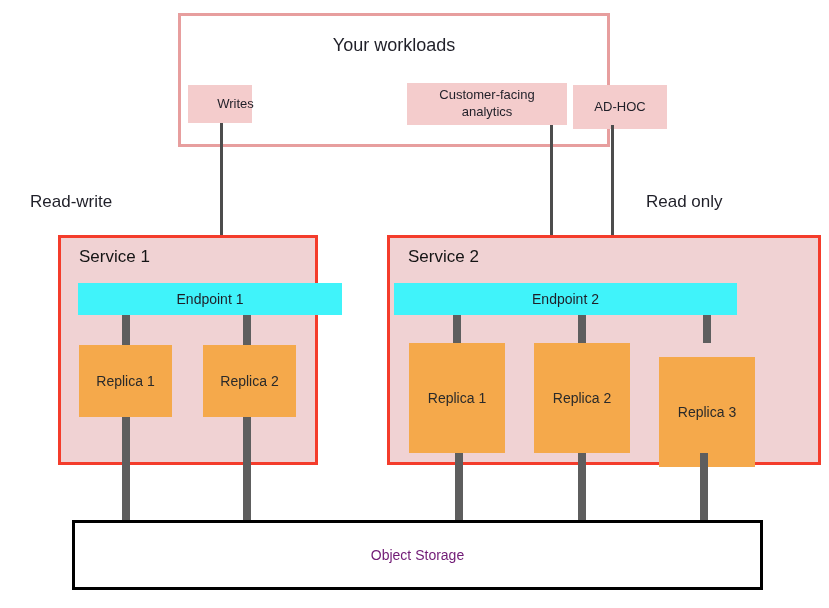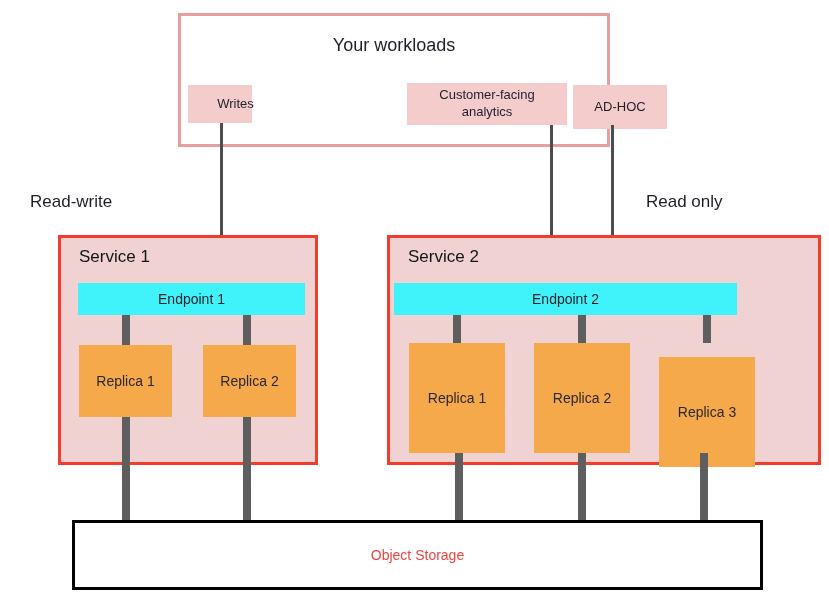--- a/index.html
+++ b/index.html
@@ -64,21 +64,21 @@
   .service-1{left:58px;  width:260px;}
   .service-2{left:387px; width:434px;}
   .service-title{position:absolute; left:18px; top:9px; font-size:17px; color:#141414;}
 
   .endpoint{
     position:absolute; top:45px; height:32px;
     background:var(--endpoint_fill,#40f3fa);
     display:flex; align-items:center; justify-content:center;
     font-size:14px; color:var(--text);
   }
-  .ep-1{left:17px; width:227px;}
+  .ep-1{left:17px; width:264px;}
   .ep-2{left:4px; width:343px;}
 
   .conn{position:absolute; width:8px; background:var(--connector,#5e5e5e);}
   .c-s1-a{left:61px;  top:77px; height:30px;}
   .c-s1-b{left:182px; top:77px; height:30px;}
   .c-s2-a{left:63px;  top:77px; height:28px;}
   .c-s2-b{left:188px; top:77px; height:28px;}
   .c-s2-c{left:313px; top:77px; height:28px;}
 
   .replica{
@@ -98,21 +98,21 @@
   .sc-2{left:243px; top:417px; height:106px;}
   .sc-3{left:455px; top:453px; height:70px;}
   .sc-4{left:578px; top:453px; height:70px;}
   .sc-5{left:700px; top:453px; height:70px;}
 
   
   .storage{
     position:absolute; left:72px; top:520px; width:691px; height:70px;
     border:3px solid var(--storage_border,#000); background:#fff;
     display:flex; align-items:center; justify-content:center;
-    font-size:14px; color:#ef4444;
+    font-size:14px; color:#701a75;
   }
 </style>
 </head>
 <body>
 
 <div class="canvas">
 
   <div class="workloads">
     <div class="workloads-title">Your workloads</div>
   </div>

